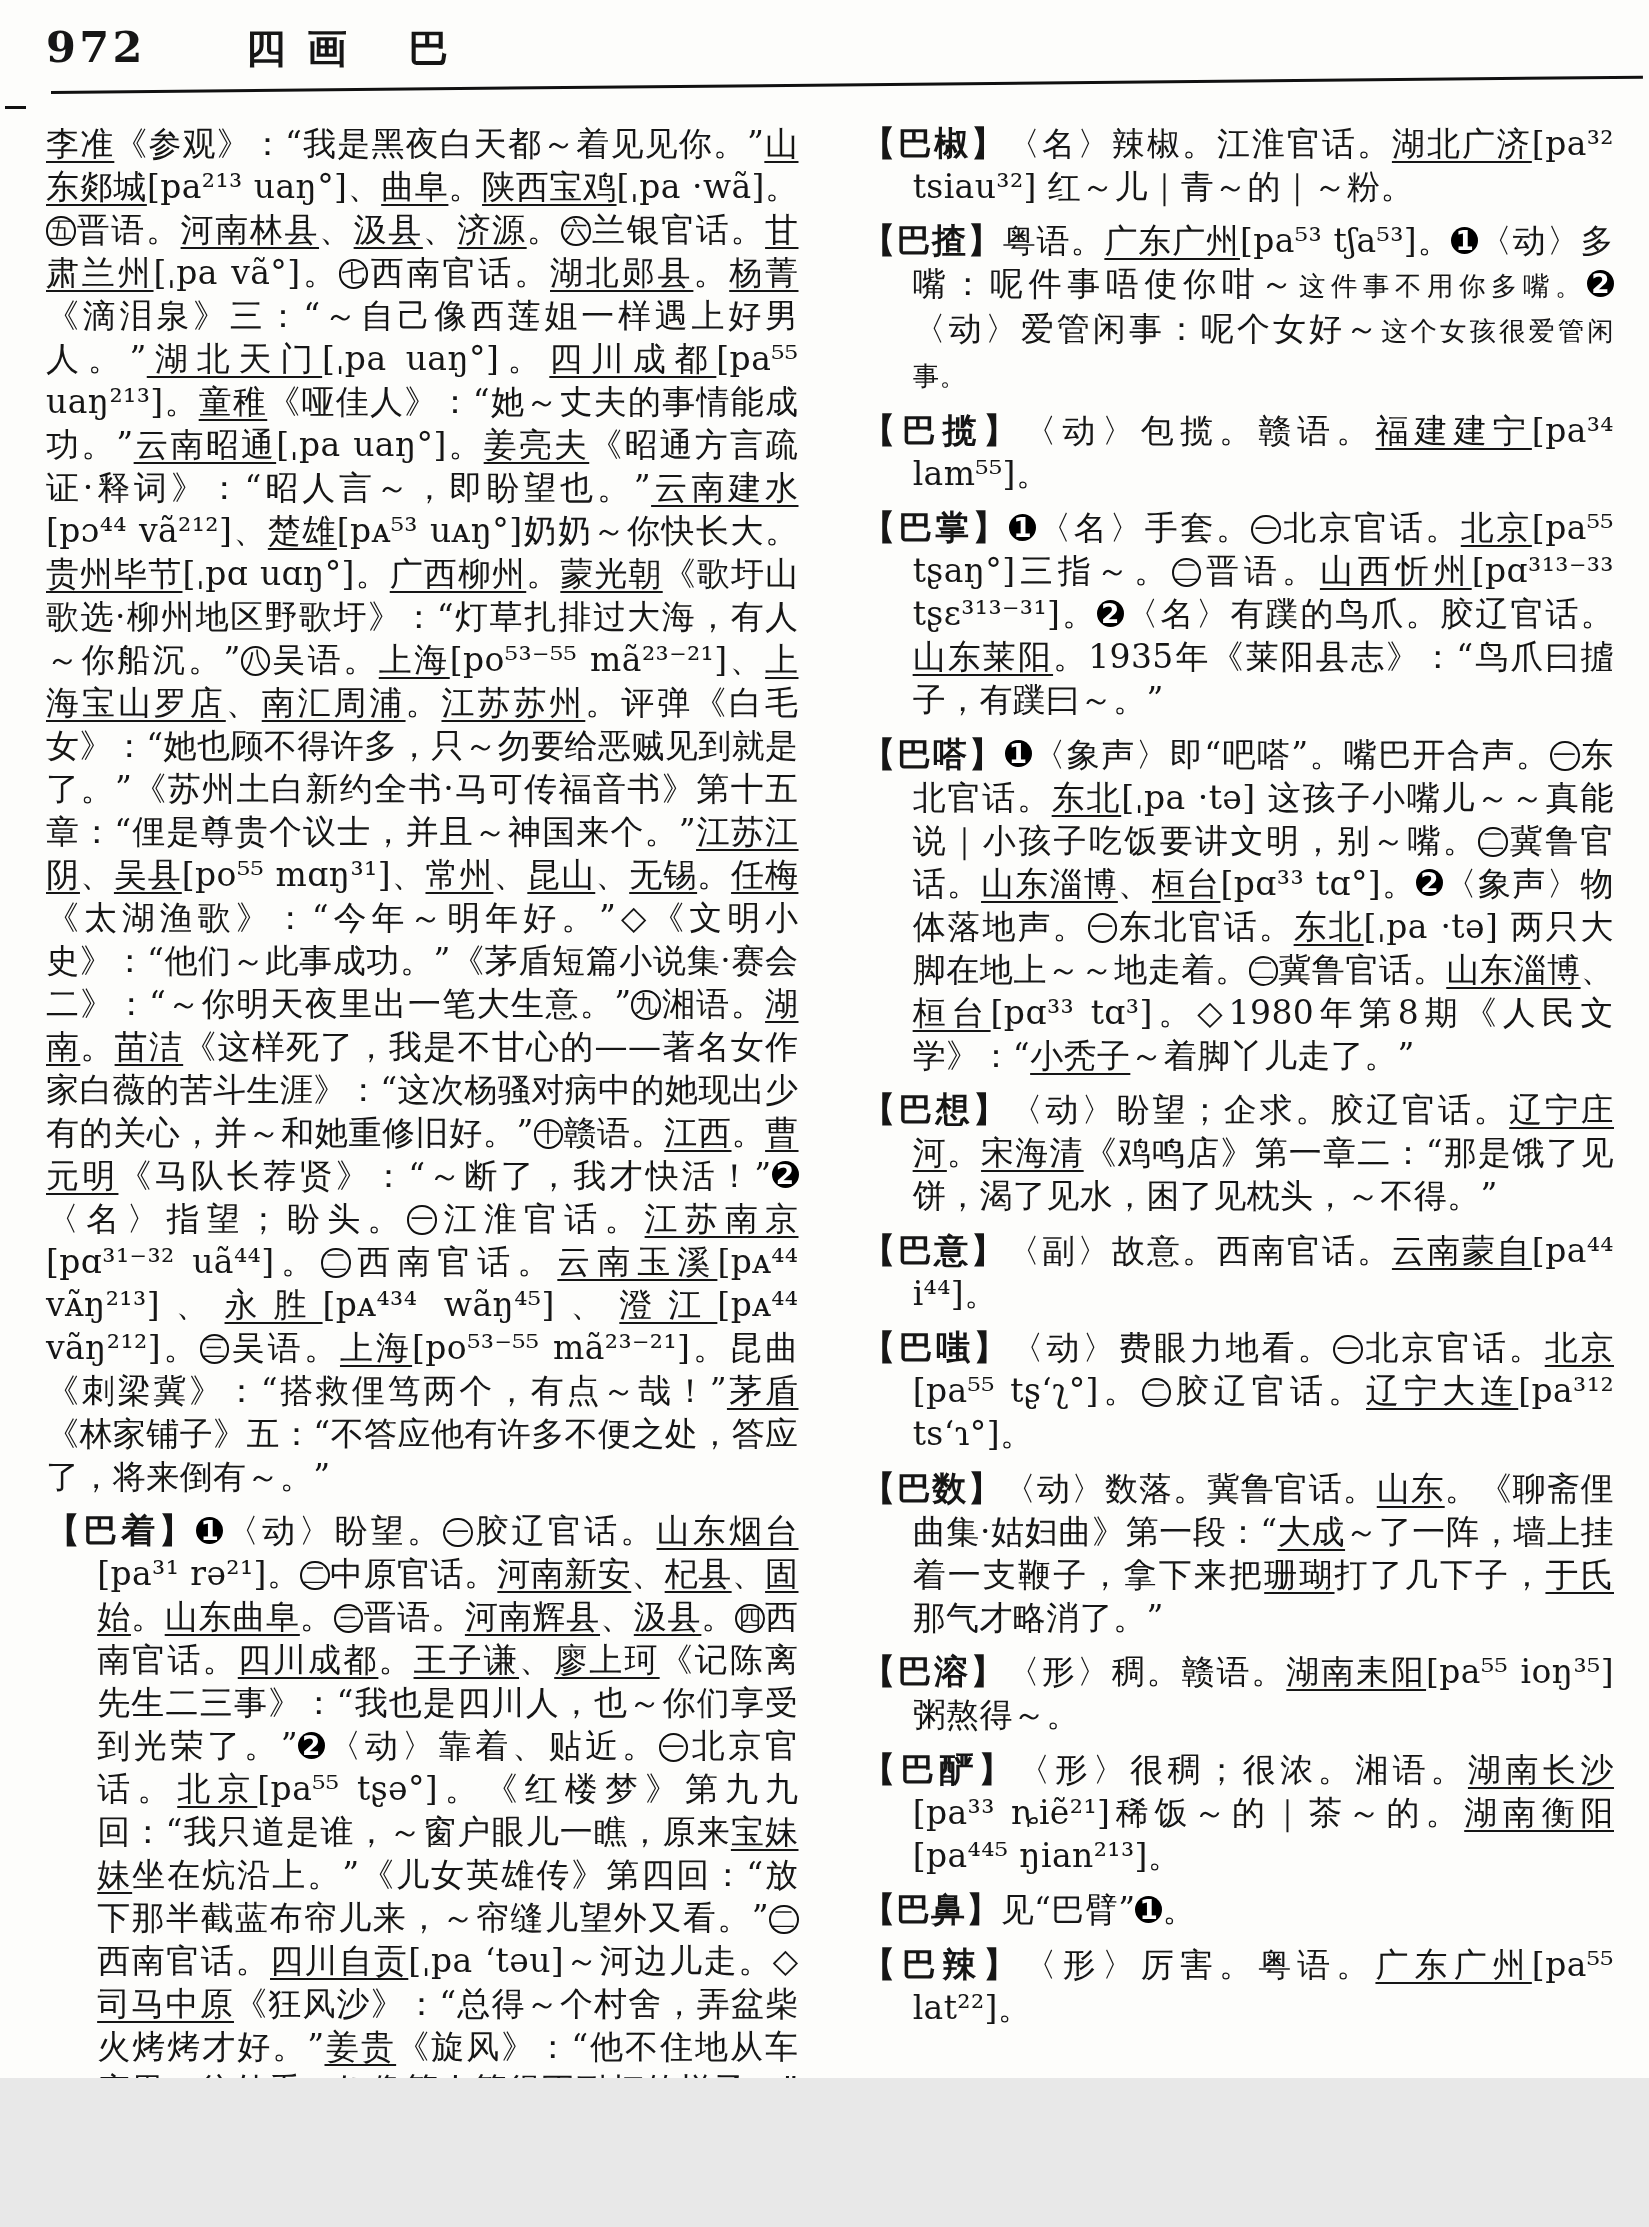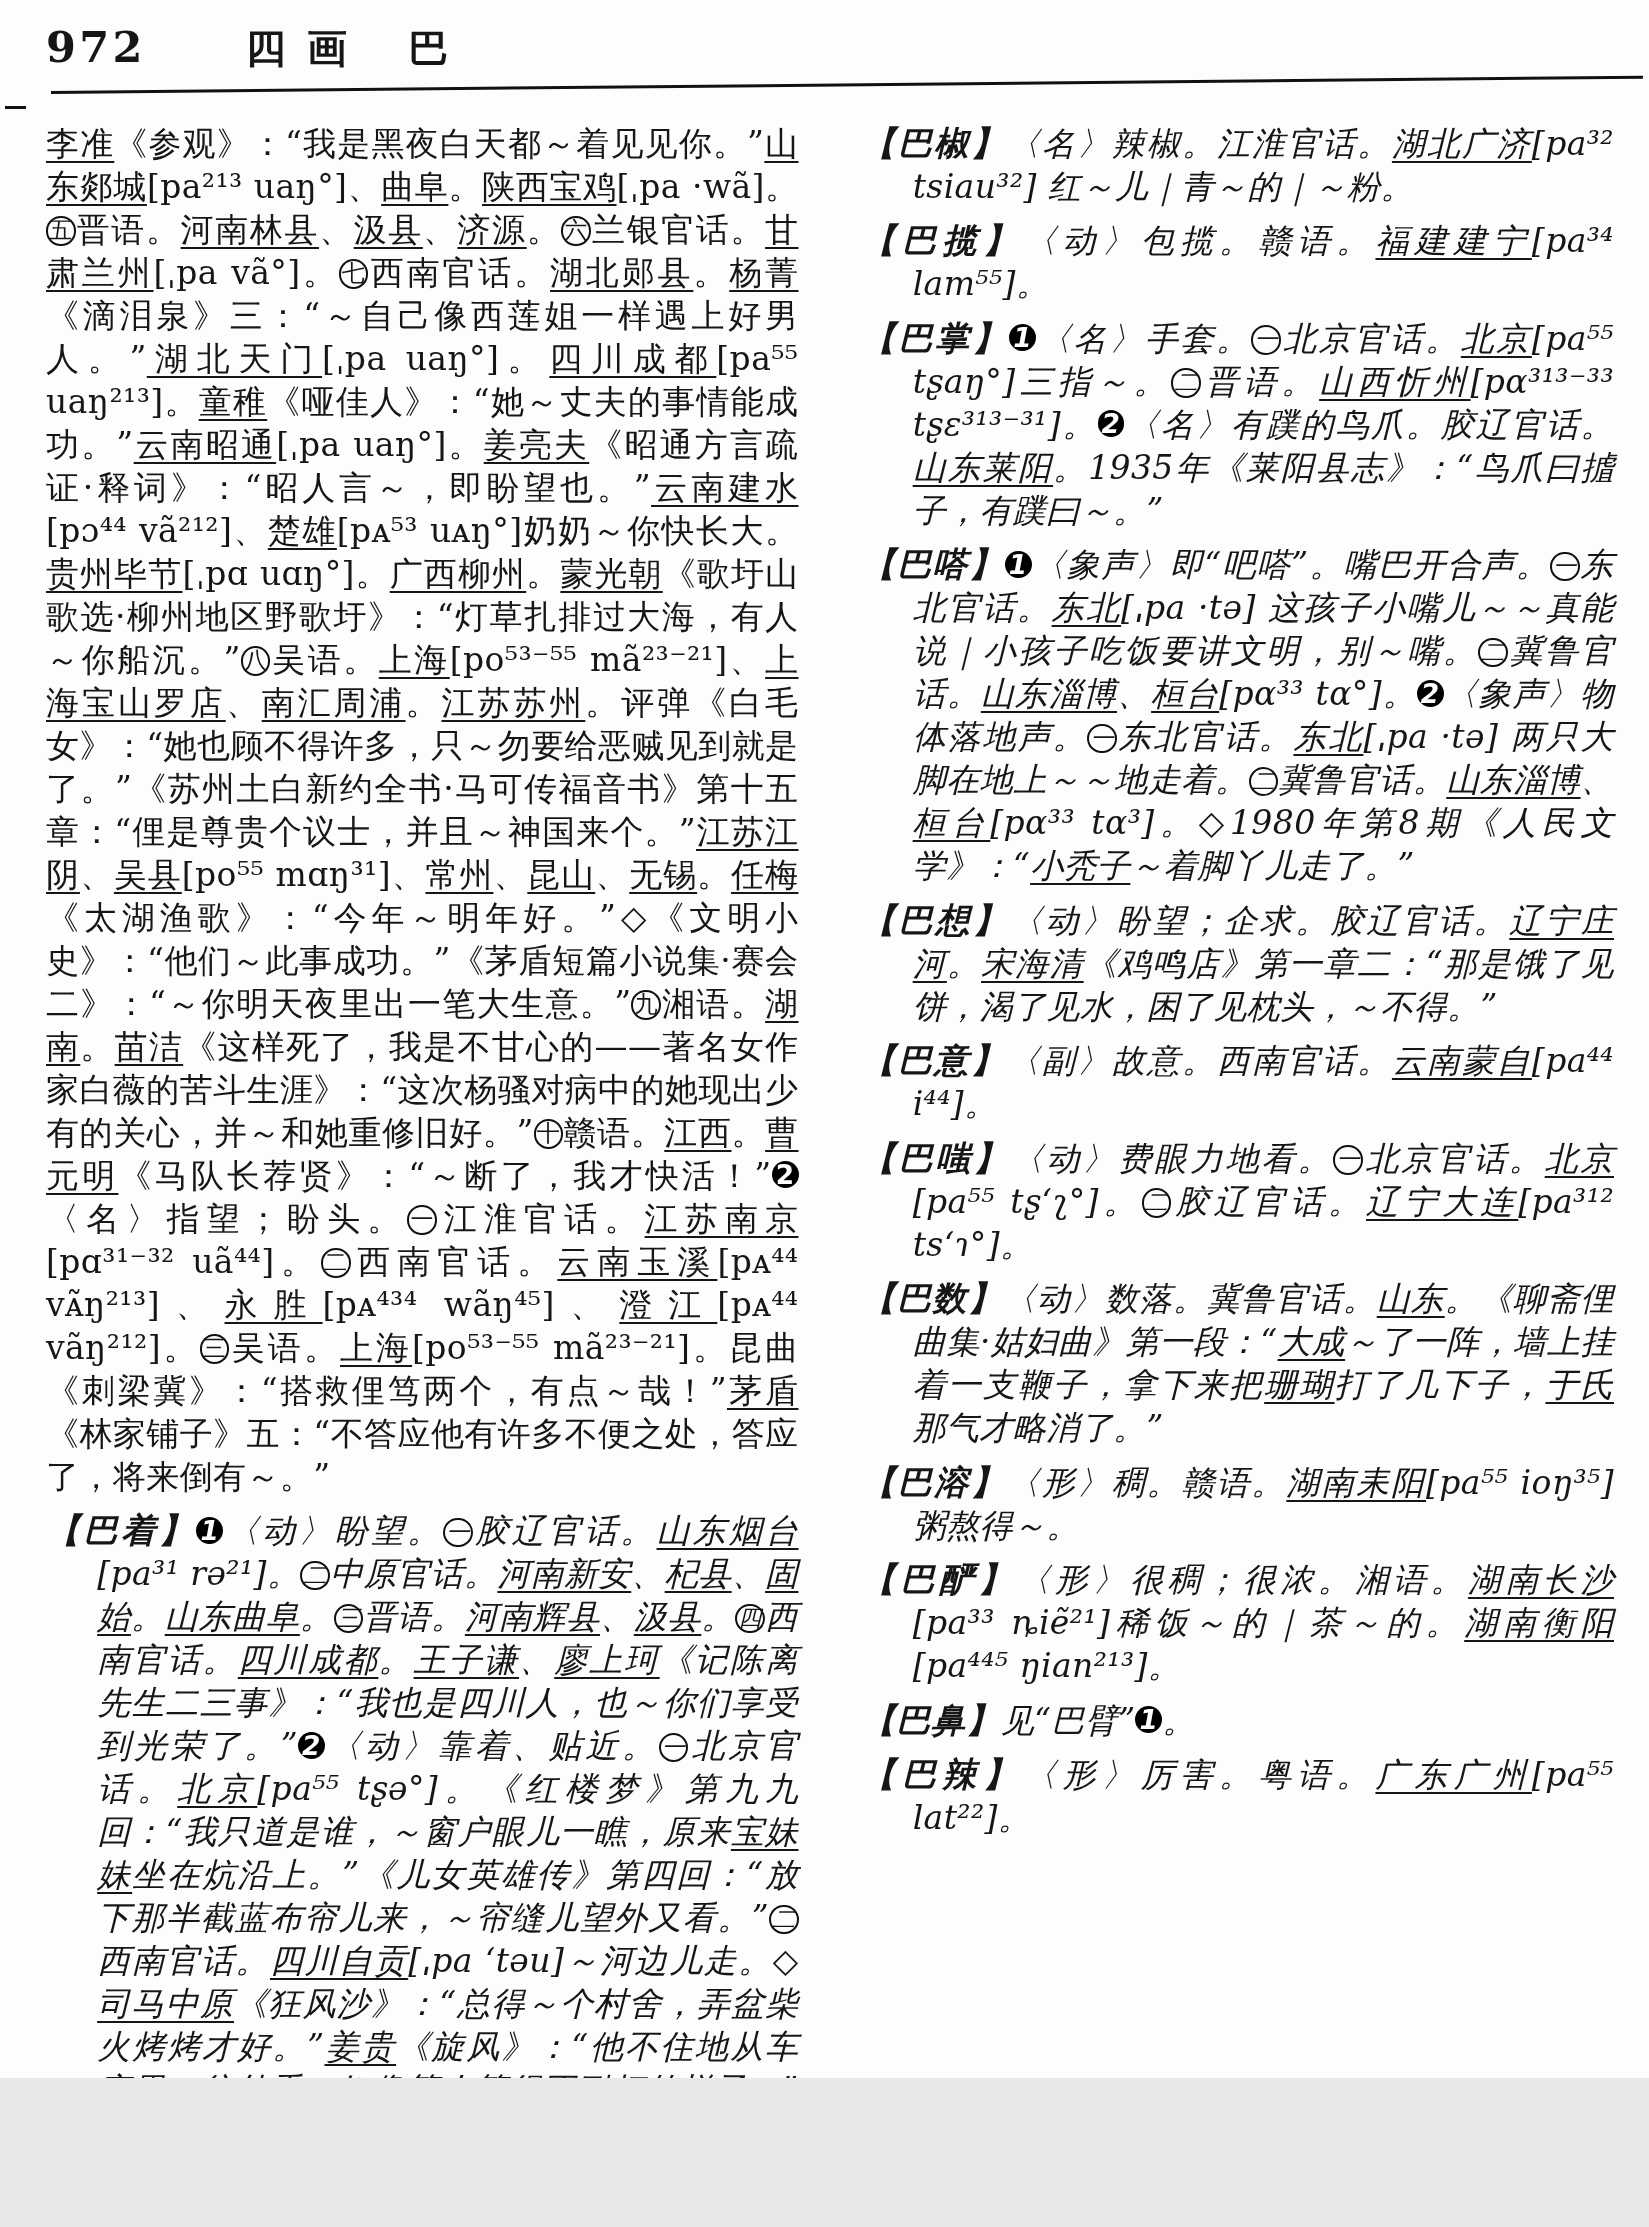--- a/index.html
+++ b/index.html
@@ -10,21 +10,21 @@
   }
   .hdr{padding:21.4px 0 0 46px;display:flex;align-items:baseline;}
   .hdr .pgnum{font-size:43px;font-weight:700;letter-spacing:3.3px;}
   .hdr .section{font-size:40px;font-weight:700;margin-left:100px;letter-spacing:21.4px;}
   .hdr .radical{font-size:40px;font-weight:700;margin-left:40px;}
   .rule{width:1592px;height:2.5px;background:#111;margin:15px auto 0 51px;transform:rotate(-0.55deg);transform-origin:left center;}
   .rule-dash{position:absolute;left:5px;top:106px;width:21.4px;height:2.5px;background:#111;}
   .cols{display:flex;gap:63px;padding:28px 36px 0 46px;align-items:flex-start;}
   .col{flex:1;min-width:0;}
   .entry{font-size:33px;line-height:43px;text-align:justify;letter-spacing:0.4px;margin:0 0 11.5px 0;}
-  .entry.hang{padding-left:1.55em;text-indent:-1.55em;font-style:italic;}
+  .entry.hang{padding-left:1.55em;text-indent:-1.55em;}
   .entry.cont{padding-left:0;text-indent:0;}
   .hw{font-family:"DejaVu Sans","Liberation Sans",sans-serif;font-weight:700;font-size:34px;letter-spacing:0.8px;}
   .bd{}
   .u{text-decoration:underline;text-decoration-thickness:2.1px;text-underline-offset:5.8px;}
   .sm{font-size:0.8em;}
   .cnum{
     display:inline-block;background:#000;color:#fff;border-radius:50%;
     width:1.02em;height:1.02em;line-height:1.06em;text-align:center;
     font-size:0.8em;font-weight:700;font-family:"DejaVu Sans","Liberation Sans",sans-serif;
     vertical-align:0.1em;text-indent:0;
@@ -47,20 +47,21 @@
   <div class="rule"></div>
   <div class="rule-dash"></div>
 
   <div class="cols">
     <div class="col" id="left-col">
         <div class="entry cont"><span class="bd"><span class="u">李准</span><span class="">《参观》：“我是黑夜白天都～着见见你。”</span><span class="u">山东郯城</span><span class="">[pa²¹³ uaŋ°]、</span><span class="u">曲阜</span><span class="">。</span><span class="u">陕西宝鸡</span><span class="">[ˌpa ·wã]。<span class="pnum">五</span>晋语。</span><span class="u">河南林县</span><span class="">、</span><span class="u">汲县</span><span class="">、</span><span class="u">济源</span><span class="">。<span class="pnum">六</span>兰银官话。</span><span class="u">甘肃兰州</span><span class="">[ˌpa vã°]。<span class="pnum">七</span>西南官话。</span><span class="u">湖北郧县</span><span class="">。</span><span class="u">杨菁</span><span class="">《滴泪泉》三：“～自己像西莲姐一样遇上好男人。”</span><span class="u">湖北天门</span><span class="">[ˌpa uaŋ°]。</span><span class="u">四川成都</span><span class="">[pa⁵⁵ uaŋ²¹³]。</span><span class="u">童稚</span><span class="">《哑佳人》：“她～丈夫的事情能成功。”</span><span class="u">云南昭通</span><span class="">[ˌpa uaŋ°]。</span><span class="u">姜亮夫</span><span class="">《昭通方言疏证·释词》：“昭人言～，即盼望也。”</span><span class="u">云南建水</span><span class="">[pɔ⁴⁴ vã²¹²]、</span><span class="u">楚雄</span><span class="">[pᴀ⁵³ uᴀŋ°]奶奶～你快长大。</span><span class="u">贵州毕节</span><span class="">[ˌpɑ uɑŋ°]。</span><span class="u">广西柳州</span><span class="">。</span><span class="u">蒙光朝</span><span class="">《歌圩山歌选·柳州地区野歌圩》：“灯草扎排过大海，有人～你船沉。”<span class="pnum">八</span>吴语。</span><span class="u">上海</span><span class="">[po⁵³⁻⁵⁵ mã²³⁻²¹]、</span><span class="u">上海宝山罗店</span><span class="">、</span><span class="u">南汇周浦</span><span class="">。</span><span class="u">江苏苏州</span><span class="">。评弹《白毛女》：“她也顾不得许多，只～勿要给恶贼见到就是了。”《苏州土白新约全书·马可传福音书》第十五章：“俚是尊贵个议士，并且～神国来个。”</span><span class="u">江苏江阴</span><span class="">、</span><span class="u">吴县</span><span class="">[po⁵⁵ mɑŋ³¹]、</span><span class="u">常州</span><span class="">、</span><span class="u">昆山</span><span class="">、</span><span class="u">无锡</span><span class="">。</span><span class="u">任梅</span><span class="">《太湖渔歌》：“今年～明年好。”◇《文明小史》：“他们～此事成功。”《茅盾短篇小说集·赛会二》：“～你明天夜里出一笔大生意。”<span class="pnum">九</span>湘语。</span><span class="u">湖南</span><span class="">。</span><span class="u">苗洁</span><span class="">《这样死了，我是不甘心的——著名女作家白薇的苦斗生涯》：“这次杨骚对病中的她现出少有的关心，并～和她重修旧好。”<span class="pnum">十</span>赣语。</span><span class="u">江西</span><span class="">。</span><span class="u">曹元明</span><span class="">《马队长荐贤》：“～断了，我才快活！”<span class="cnum">2</span>〈名〉指望；盼头。<span class="pnum">一</span>江淮官话。</span><span class="u">江苏南京</span><span class="">[pɑ³¹⁻³² uã⁴⁴]。<span class="pnum">二</span>西南官话。</span><span class="u">云南玉溪</span><span class="">[pᴀ⁴⁴ vᴀ̃ŋ²¹³]、</span><span class="u">永胜</span><span class="">[pᴀ⁴³⁴ wãŋ⁴⁵]、</span><span class="u">澄江</span><span class="">[pᴀ⁴⁴ vãŋ²¹²]。<span class="pnum">三</span>吴语。</span><span class="u">上海</span><span class="">[po⁵³⁻⁵⁵ mã²³⁻²¹]。昆曲《刺梁冀》：“搭救俚笃两个，有点～哉！”</span><span class="u">茅盾</span><span class="">《林家铺子》五：“不答应他有许多不便之处，答应了，将来倒有～。”</span></span></div>
         <div class="entry hang"><span class="hw">【巴着】</span><span class="bd"><span class=""><span class="cnum">1</span>〈动〉盼望。<span class="pnum">一</span>胶辽官话。</span><span class="u">山东烟台</span><span class="">[pa³¹ rə²¹]。<span class="pnum">二</span>中原官话。</span><span class="u">河南新安</span><span class="">、</span><span class="u">杞县</span><span class="">、</span><span class="u">固始</span><span class="">。</span><span class="u">山东曲阜</span><span class="">。<span class="pnum">三</span>晋语。</span><span class="u">河南辉县</span><span class="">、</span><span class="u">汲县</span><span class="">。<span class="pnum">四</span>西南官话。</span><span class="u">四川成都</span><span class="">。</span><span class="u">王子谦</span><span class="">、</span><span class="u">廖上珂</span><span class="">《记陈离先生二三事》：“我也是四川人，也～你们享受到光荣了。”<span class="cnum">2</span>〈动〉靠着、贴近。<span class="pnum">一</span>北京官话。</span><span class="u">北京</span><span class="">[pa⁵⁵ tʂə°]。《红楼梦》第九九回：“我只道是谁，～窗户眼儿一瞧，原来</span><span class="u">宝妹妹</span><span class="">坐在炕沿上。”《儿女英雄传》第四回：“放下那半截蓝布帘儿来，～帘缝儿望外又看。”<span class="pnum">二</span>西南官话。</span><span class="u">四川自贡</span><span class="">[ˌpa ʻtəu]～河边儿走。◇</span><span class="u">司马中原</span><span class="">《狂风沙》：“总得～个村舍，弄盆柴火烤烤才好。”</span><span class="u">姜贵</span><span class="">《旋风》：“他不住地从车窗里～往外看，好像等人等得不耐烦的样子。”<span class="cnum">3</span>〈动〉吸着。湘语。</span><span class="u">湖南长沙</span><span class="">。</span><span class="u">单望根</span><span class="">《孙二娘的笑》：“回来我学把</span><span class="u">二老倌</span><span class="">听，他～旱烟袋在思量。”</span></span></div>
       </div>
     <div class="col" id="right-col">
         <div class="entry hang"><span class="hw">【巴椒】</span><span class="bd"><span class="">〈名〉辣椒。江淮官话。</span><span class="u">湖北广济</span><span class="">[pa³² tsiau³²] 红～儿｜青～的｜～粉。</span></span></div>
+        <div class="entry hang"><span class="hw">【巴揸】</span><span class="bd"><span class="">粤语。</span><span class="u">广东广州</span><span class="">[pa⁵³ tʃa⁵³]。<span class="cnum">1</span>〈动〉多嘴：呢件事唔使你咁～</span><span class="sm">这件事不用你多嘴。</span><span class=""><span class="cnum">2</span>〈动〉爱管闲事：呢个女好～</span><span class="sm">这个女孩很爱管闲事。</span></span></div>
         <div class="entry hang"><span class="hw">【巴揽】</span><span class="bd"><span class="">〈动〉包揽。赣语。</span><span class="u">福建建宁</span><span class="">[pa³⁴ lam⁵⁵]。</span></span></div>
         <div class="entry hang"><span class="hw">【巴掌】</span><span class="bd"><span class=""><span class="cnum">1</span>〈名〉手套。<span class="pnum">一</span>北京官话。</span><span class="u">北京</span><span class="">[pa⁵⁵ tʂaŋ°]三指～。<span class="pnum">二</span>晋语。</span><span class="u">山西忻州</span><span class="">[pɑ³¹³⁻³³ tʂɛ³¹³⁻³¹]。<span class="cnum">2</span>〈名〉有蹼的鸟爪。胶辽官话。</span><span class="u">山东莱阳</span><span class="">。1935年《莱阳县志》：“鸟爪曰摣子，有蹼曰～。”</span></span></div>
         <div class="entry hang"><span class="hw">【巴嗒】</span><span class="bd"><span class=""><span class="cnum">1</span>〈象声〉即“吧嗒”。嘴巴开合声。<span class="pnum">一</span>东北官话。</span><span class="u">东北</span><span class="">[ˌpa ·tə] 这孩子小嘴儿～～真能说｜小孩子吃饭要讲文明，别～嘴。<span class="pnum">二</span>冀鲁官话。</span><span class="u">山东淄博</span><span class="">、</span><span class="u">桓台</span><span class="">[pɑ³³ tɑ°]。<span class="cnum">2</span>〈象声〉物体落地声。<span class="pnum">一</span>东北官话。</span><span class="u">东北</span><span class="">[ˌpa ·tə] 两只大脚在地上～～地走着。<span class="pnum">二</span>冀鲁官话。</span><span class="u">山东淄博</span><span class="">、</span><span class="u">桓台</span><span class="">[pɑ³³ tɑ³]。◇1980年第8期《人民文学》：“</span><span class="u">小秃子</span><span class="">～着脚丫儿走了。”</span></span></div>
         <div class="entry hang"><span class="hw">【巴想】</span><span class="bd"><span class="">〈动〉盼望；企求。胶辽官话。</span><span class="u">辽宁庄河</span><span class="">。</span><span class="u">宋海清</span><span class="">《鸡鸣店》第一章二：“那是饿了见饼，渴了见水，困了见枕头，～不得。”</span></span></div>
         <div class="entry hang"><span class="hw">【巴意】</span><span class="bd"><span class="">〈副〉故意。西南官话。</span><span class="u">云南蒙自</span><span class="">[pa⁴⁴ i⁴⁴]。</span></span></div>
         <div class="entry hang"><span class="hw">【巴嗤】</span><span class="bd"><span class="">〈动〉费眼力地看。<span class="pnum">一</span>北京官话。</span><span class="u">北京</span><span class="">[pa⁵⁵ tʂʻʅ°]。<span class="pnum">二</span>胶辽官话。</span><span class="u">辽宁大连</span><span class="">[pa³¹² tsʻɿ°]。</span></span></div>
         <div class="entry hang"><span class="hw">【巴数】</span><span class="bd"><span class="">〈动〉数落。冀鲁官话。</span><span class="u">山东</span><span class="">。《聊斋俚曲集·姑妇曲》第一段：“</span><span class="u">大成</span><span class="">～了一阵，墙上挂着一支鞭子，拿下来把</span><span class="u">珊瑚</span><span class="">打了几下子，</span><span class="u">于氏</span><span class="">那气才略消了。”</span></span></div>
         <div class="entry hang"><span class="hw">【巴溶】</span><span class="bd"><span class="">〈形〉稠。赣语。</span><span class="u">湖南耒阳</span><span class="">[pa⁵⁵ ioŋ³⁵] 粥熬得～。</span></span></div>
         <div class="entry hang"><span class="hw">【巴酽】</span><span class="bd"><span class="">〈形〉很稠；很浓。湘语。</span><span class="u">湖南长沙</span><span class="">[pa³³ ȵiẽ²¹]稀饭～的｜茶～的。</span><span class="u">湖南衡阳</span><span class="">[pa⁴⁴⁵ ŋian²¹³]。</span></span></div>
         <div class="entry hang"><span class="hw">【巴鼻】</span><span class="bd"><span class="">见“巴臂”<span class="cnum">1</span>。</span></span></div>

